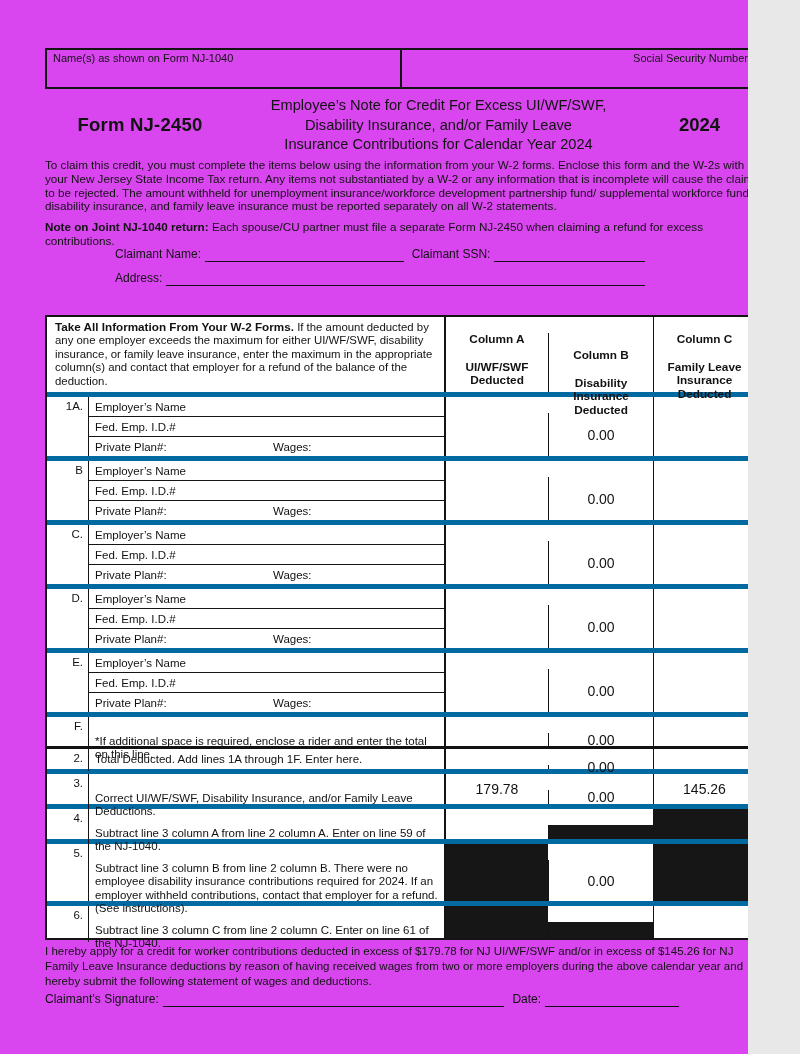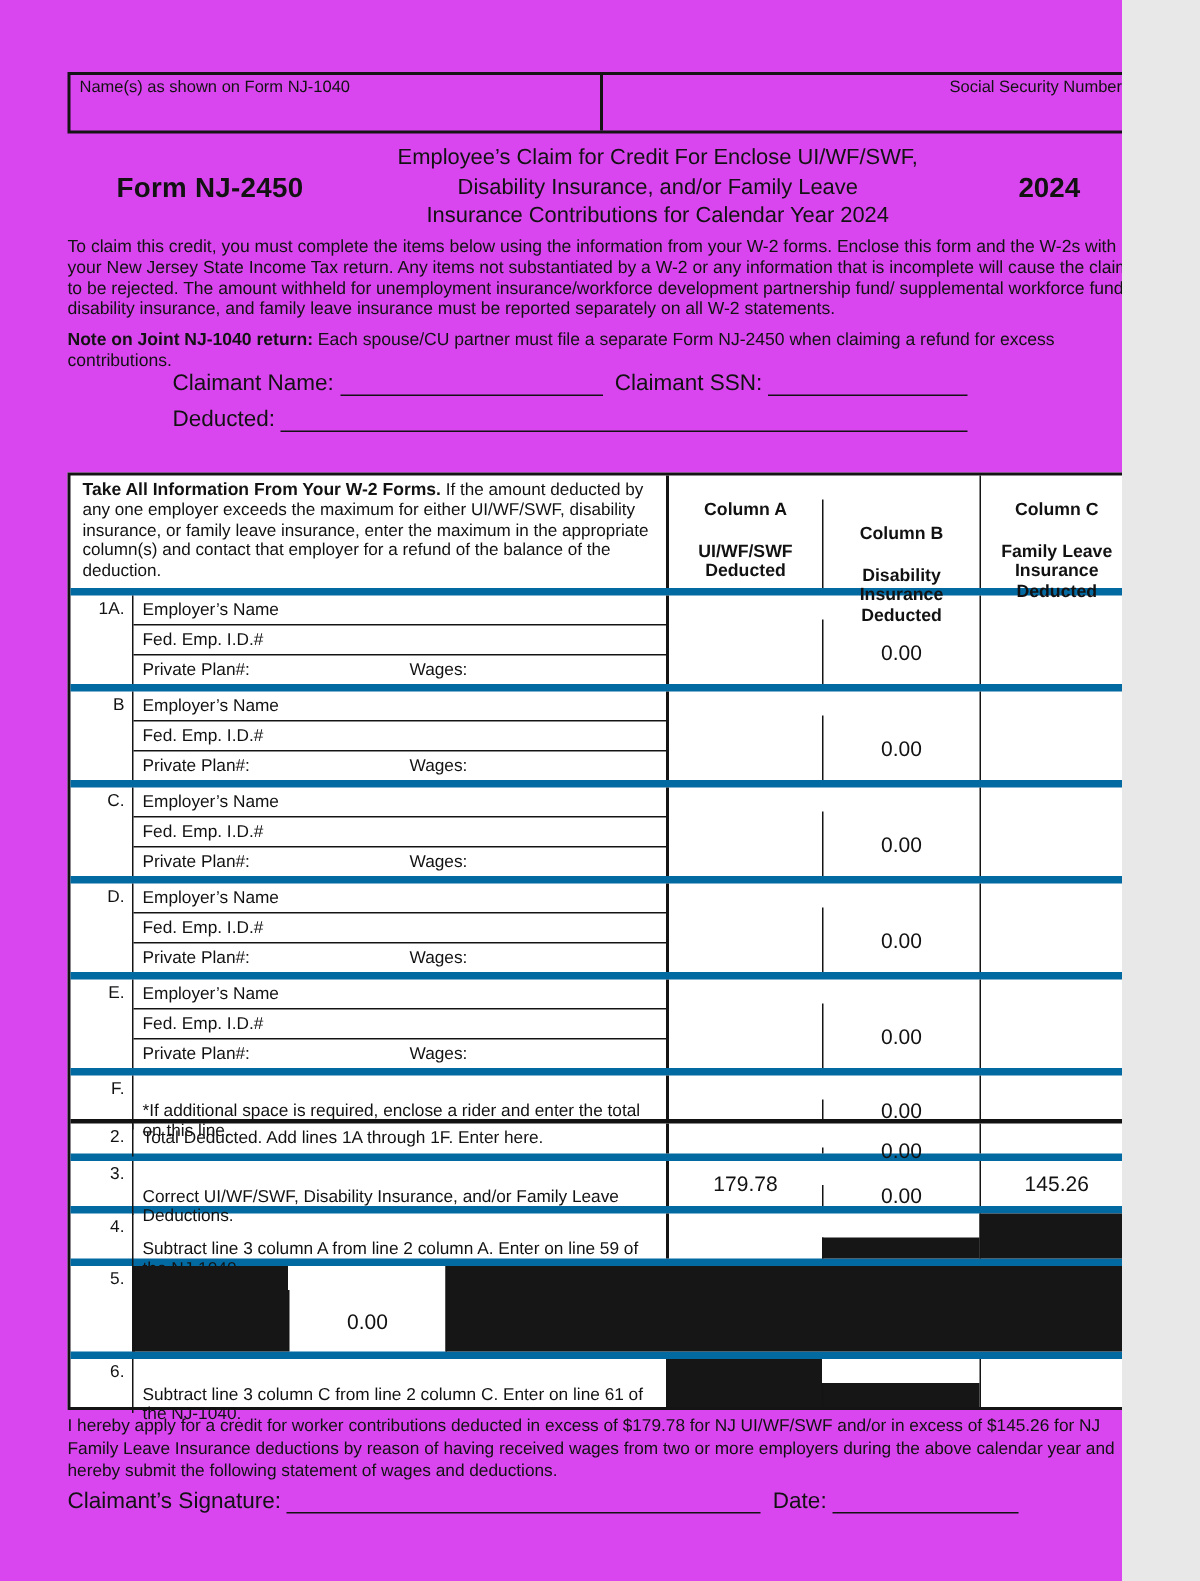--- a/index.html
+++ b/index.html
@@ -16,21 +16,21 @@
   
   .titlerow{left:45px;top:96px;width:712px;display:flex;align-items:flex-start;}
   .form-no{width:190px;font-size:18.5px;font-weight:bold;text-align:center;padding-top:18px;letter-spacing:.2px;}
   .title-center{flex:1;text-align:center;font-size:14.6px;line-height:19.5px;}
   .year{width:115px;font-size:18.5px;font-weight:bold;text-align:center;padding-top:18px;}
 
   .intro{left:45px;top:158px;width:715px;font-size:11.7px;line-height:13.8px;}
   .note{left:45px;top:220px;width:715px;font-size:11.7px;line-height:13.8px;}
 
   
-  .fill-row{display:flex;align-items:flex-end;font-size:15px;white-space:nowrap;}
+  .fill-row{display:flex;align-items:flex-start;font-size:12px;white-space:nowrap;}
   .fline{border-bottom:1.6px solid #121212;height:14px;}
   .lbl{padding-right:4px;}
 
   
   .w2table{left:45px;top:315px;width:712px;border:2.5px solid #141414;box-sizing:border-box;background:#fff;}
   .trow{display:flex;border-bottom:5px solid #0369a1;box-sizing:border-box;}
   .trow:last-child{border-bottom:none;}
   .c-num{width:41px;font-size:11.5px;text-align:right;padding:3px 5px 0 0;box-sizing:border-box;}
   .c-text{width:356px;border-left:1.6px solid #141414;font-size:11.5px;box-sizing:border-box;}
   .c-a{width:104px;border-left:2px solid #141414;box-sizing:border-box;}
@@ -73,40 +73,40 @@
       <span>Name(s) as shown on Form NJ-1040</span>
     </div>
     <div class="cell-ssn">
       <span>Social Security Number</span>
     </div>
   </div>
 
   <div class="abs titlerow">
     <div class="form-no">Form NJ-2450</div>
     <div class="title-center">
-      <div>Employee’s Claim for Credit For Enclose UI/WF/SWF,</div>
+      <div>Employee’s Note for Credit For Excess UI/WF/SWF,</div>
       <div>Disability Insurance, and/or Family Leave</div>
       <div>Insurance Contributions for Calendar Year 2024</div>
     </div>
     <div class="year">2024</div>
   </div>
 
   <div class="abs intro">To claim this credit, you must complete the items below using the information from your W-2 forms. Enclose this form and the W-2s with your New Jersey State Income Tax return. Any items not substantiated by a W-2 or any information that is incomplete will cause the claim to be rejected. The amount withheld for unemployment insurance/workforce development partnership fund/ supplemental workforce fund, disability insurance, and family leave insurance must be reported separately on all W-2 statements.</div>
 
   <div class="abs note"><b>Note on Joint NJ-1040 return:</b><span> Each spouse/CU partner must file a separate Form NJ-2450 when claiming a refund for excess contributions.</span></div>
 
   <div class="abs fill-row" style="left:115px;right:103px;top:247px;">
     <span class="lbl">Claimant Name:</span>
     <div class="fline" style="flex:1.32;"></div>
     <span class="lbl gap8">Claimant SSN:</span>
     <div class="fline" style="flex:1;"></div>
   </div>
 
   <div class="abs fill-row" style="left:115px;right:103px;top:271px;">
-    <span class="lbl">Deducted:</span>
+    <span class="lbl">Address:</span>
     <div class="fline" style="flex:1;"></div>
   </div>
 
 
   <div class="abs w2table">
 
     <div class="trow thead">
       <div class="h-left">
         <b>Take All Information From Your W-2 Forms.</b>
         <span>If the amount deducted by any one employer exceeds the maximum for either UI/WF/SWF, disability insurance, or family leave insurance, enter the maximum in the appropriate column(s) and contact that employer for a refund of the balance of the deduction.</span>
@@ -223,20 +223,21 @@
     <div class="trow row4">
       <div class="c-num">4.</div>
       <div class="c-text txtpad">Subtract line 3 column A from line 2 column A. Enter on line 59 of the NJ-1040.</div>
       <div class="c-a"></div>
       <div class="c-b blackout"></div>
       <div class="c-c blackout"></div>
     </div>
 
     <div class="trow row5">
       <div class="c-num">5.</div>
+      <div class="c-text txtpad">Subtract line 3 column B from line 2 column B. There were no employee disability insurance contributions required for 2024. If an employer withheld contributions, contact that employer for a refund. (See instructions).</div>
       <div class="c-a blackout"></div>
       <div class="c-b vcenter">0.00</div>
       <div class="c-c blackout"></div>
     </div>
 
     <div class="trow row6">
       <div class="c-num">6.</div>
       <div class="c-text txtpad">Subtract line 3 column C from line 2 column C. Enter on line 61 of the NJ-1040.</div>
       <div class="c-a blackout"></div>
       <div class="c-b blackout"></div>

